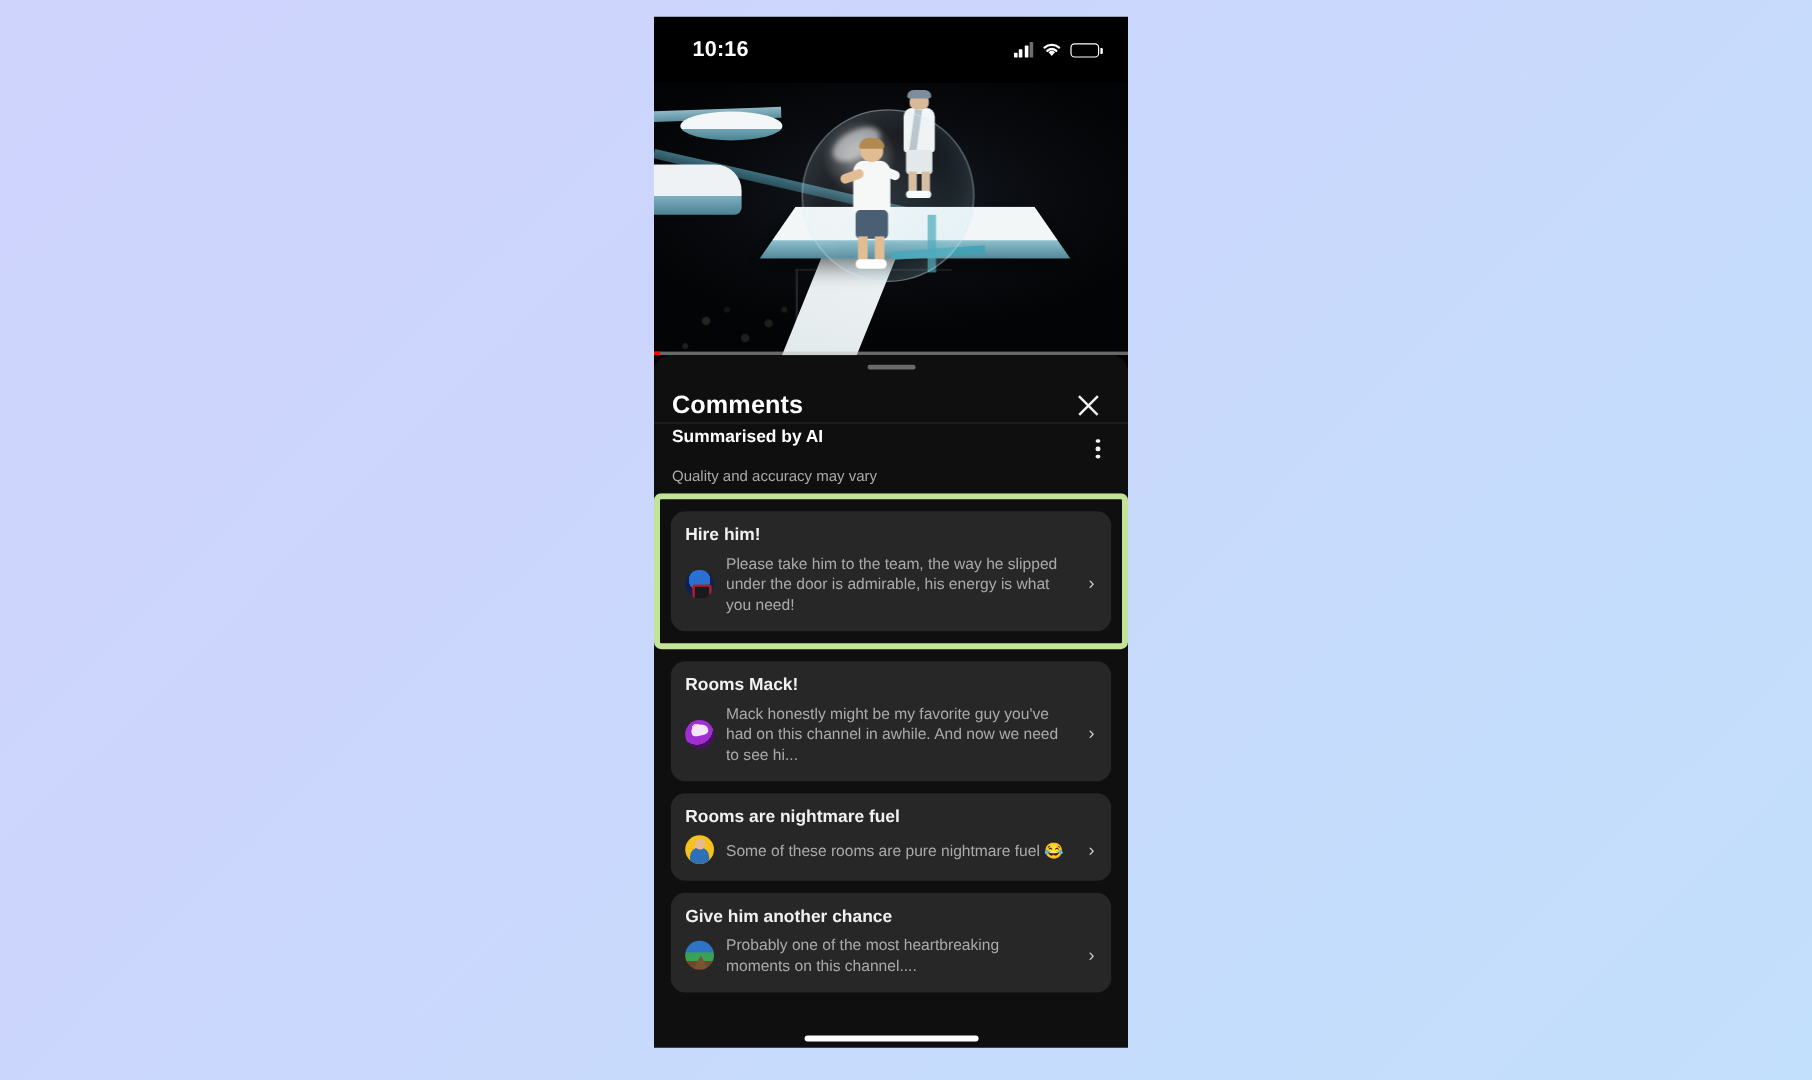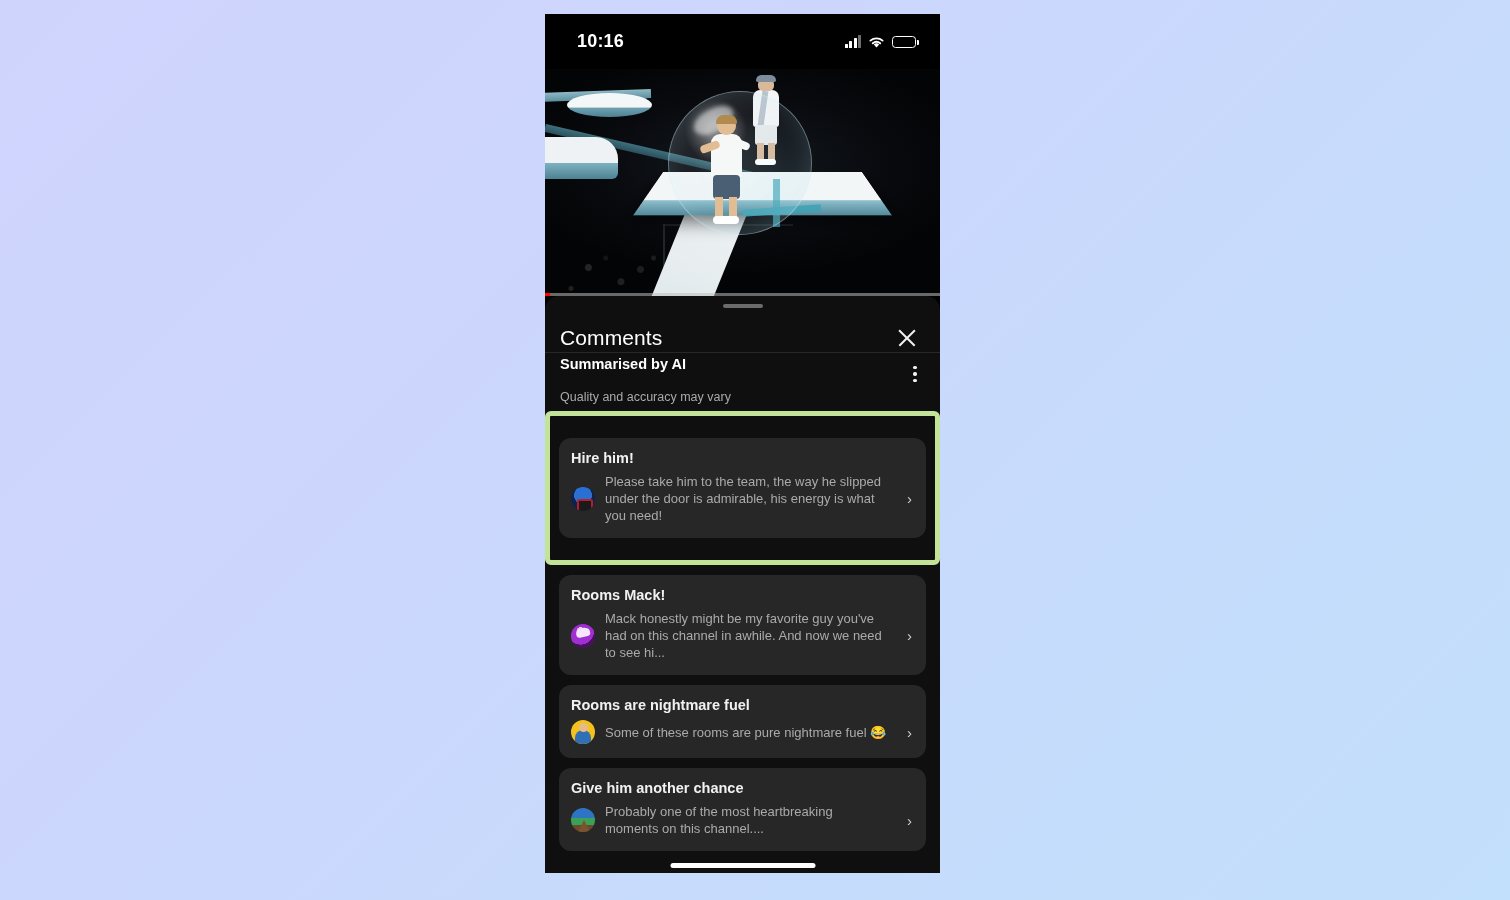--- a/index.html
+++ b/index.html
@@ -177,21 +177,21 @@
     overflow:hidden;
   }
   .grabber {
     width:40px; height:4px; border-radius:2px; background:#6b6b6b;
     margin:8px auto 0;
   }
   .sheet-head {
     display:flex; align-items:center; justify-content:space-between;
     padding:16px 19px 0 15px;
   }
-  .sheet-title { color:#fff; font-size:21px; font-weight:normal; letter-spacing:.1px; }
+  .sheet-title { color:#fff; font-size:21px; font-weight:bold; letter-spacing:.1px; }
   .close-btn {
     width:28px; height:28px; position:relative; cursor:pointer;
   }
   .close-btn::before, .close-btn::after {
     content:""; position:absolute; left:3px; top:13px;
     width:22px; height:1.7px; background:#f1f1f1;
   }
   .close-btn::before { transform:rotate(45deg); }
   .close-btn::after  { transform:rotate(-45deg); }
 
@@ -218,21 +218,21 @@
   .summary-sub  { color:#aaaaaa; font-size:12.5px; margin-top:18px; }
   .kebab { width:18px; height:28px; display:flex; flex-direction:column;
            align-items:center; justify-content:center; gap:3.5px; cursor:pointer; margin-top:4px; }
   .kebab i { width:3.3px; height:3.3px; border-radius:50%; background:#f1f1f1; display:block; }
 
   .cards {
     flex:1; overflow:hidden; position:relative;
   }
   .card-wrap { padding:0 14px; }
   .card-wrap.highlight {
-    padding:22px 9px;
+    padding:10px 9px;
     border:5px solid #c3e398;
     border-radius:6px;
     margin:0 0px;
   }
   .card {
     background:#272727;
     border-radius:12px;
     padding:12px 14px 14px 12px;
     display:flex; flex-direction:column;
     cursor:pointer;

